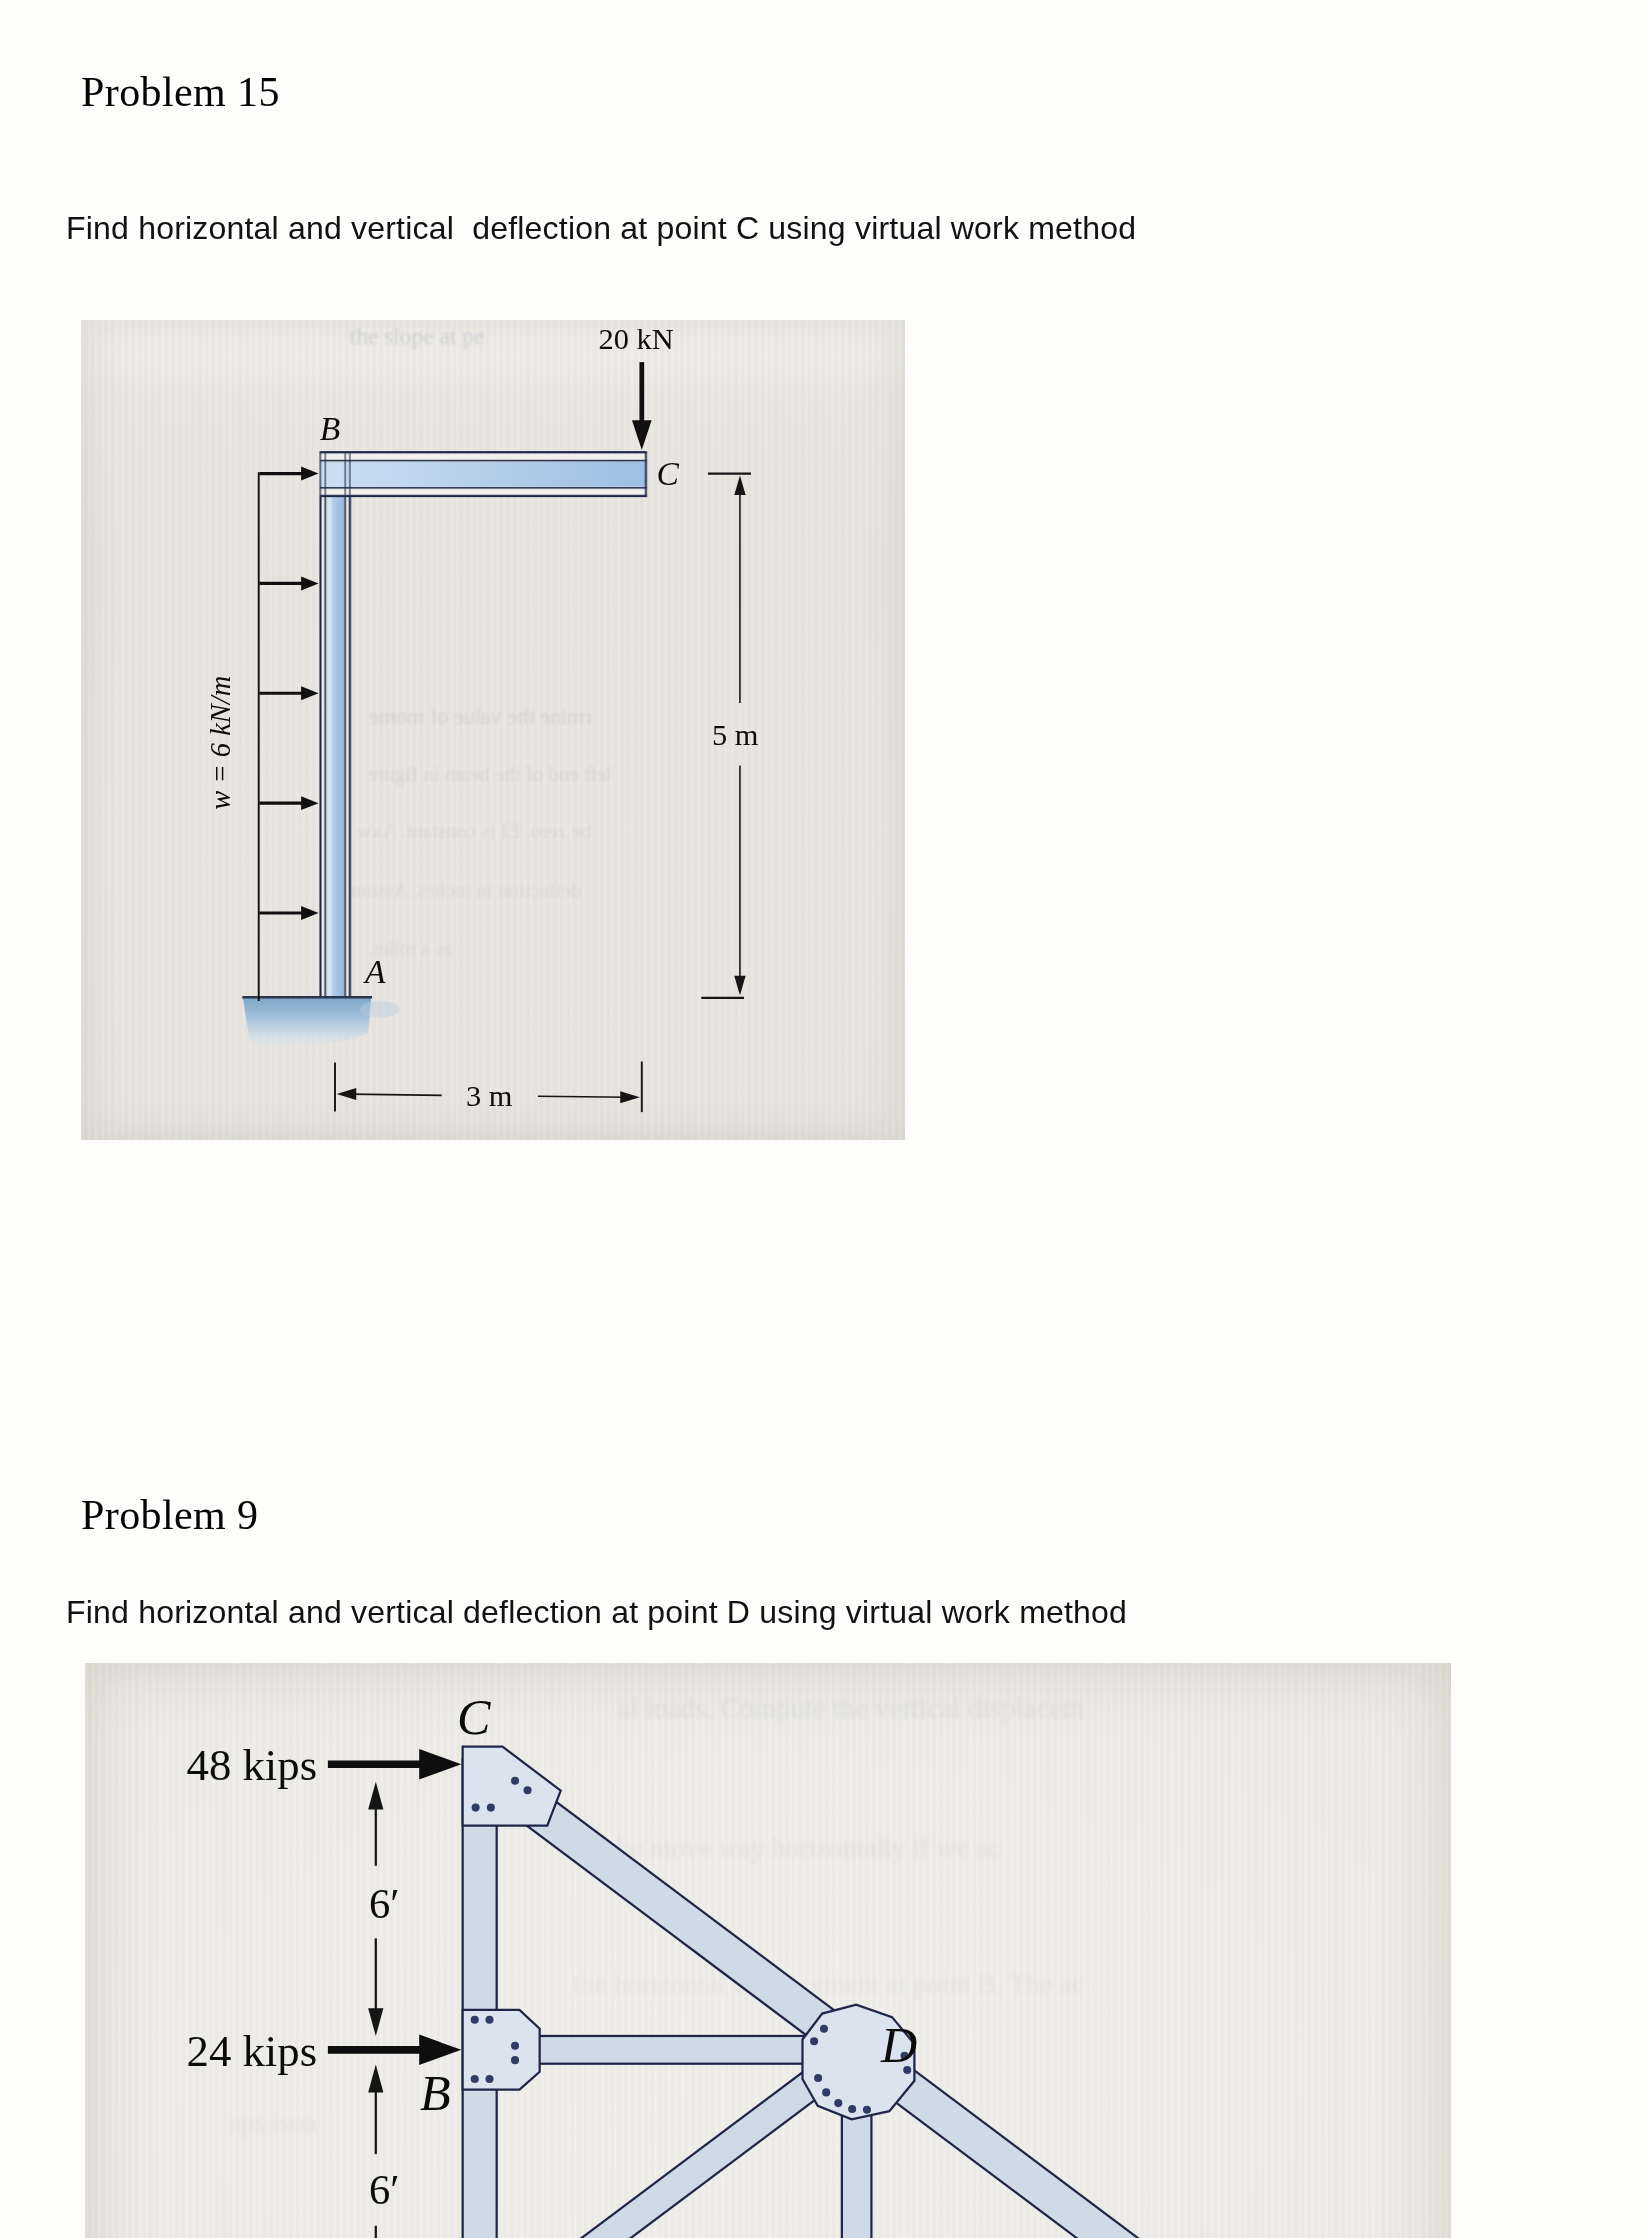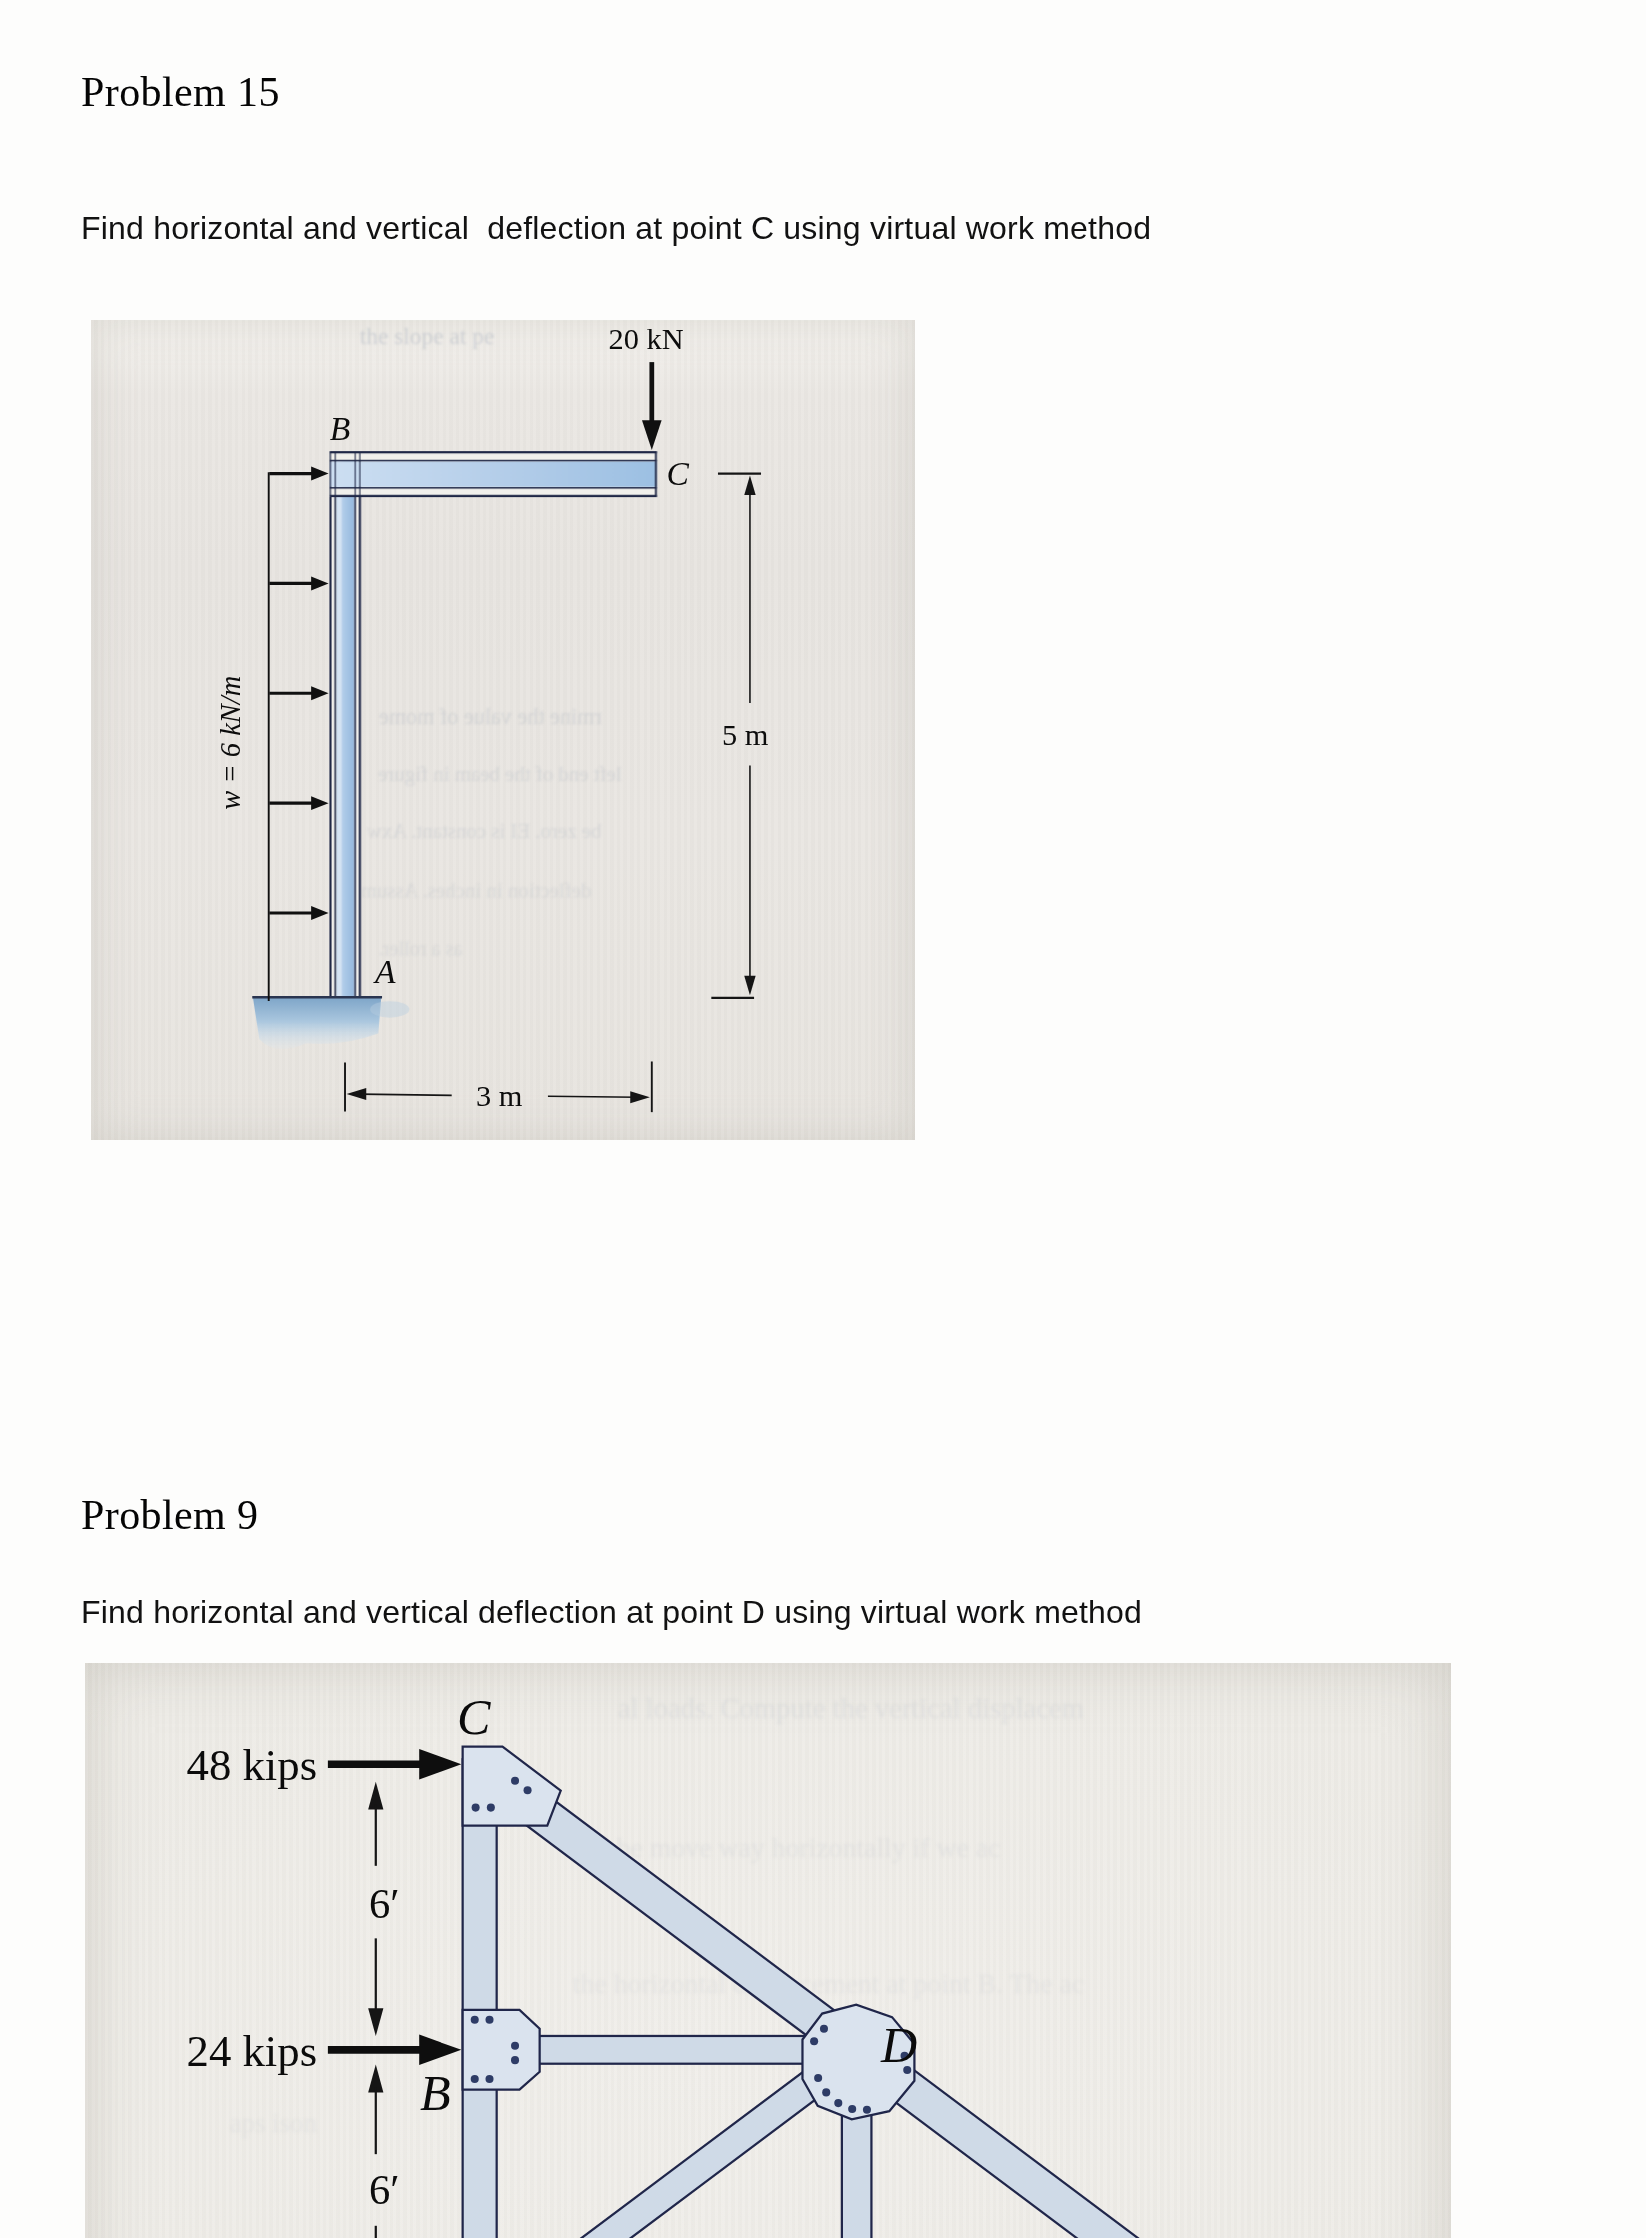--- a/index.html
+++ b/index.html
@@ -5,26 +5,26 @@
   html,body{margin:0;padding:0;}
   body{
     width:1647px;height:2618px;position:relative;background:#fdfdfc;
     font-family:"Liberation Sans",sans-serif;color:#171717;overflow:hidden;
   }
   .heading{
     position:absolute;left:81px;font-family:"Liberation Serif",serif;
     font-weight:normal;font-size:42px;color:#050505;letter-spacing:0.4px;white-space:pre;
   }
   .para{
-    position:absolute;left:81px;font-size:32px;color:#121212;white-space:pre;
+    position:absolute;left:66px;font-size:32px;color:#121212;white-space:pre;
     font-family:"Liberation Sans",sans-serif;letter-spacing:0.2px;
   }
   .photo{position:absolute;overflow:hidden;}
   .photo1{
-    left:91px;top:320px;width:824px;height:820px;
+    left:81px;top:320px;width:824px;height:820px;
     background:
       linear-gradient(180deg,#f3f1ed 0%,#eae7e3 9%,#e7e4e0 30%,#e9e6e2 62%,#e7e4df 100%);
     box-shadow:inset 0 0 40px rgba(190,186,178,.45);
   }
   .photo2{
     left:85px;top:1663px;width:1366px;height:938px;
     background:
       radial-gradient(115% 90% at 48% 42%, #f0eeea 0%, #edebe6 55%, #e6e4df 88%, #dfddd8 100%);
     box-shadow:inset 0 0 58px rgba(185,182,172,.5);
   }

